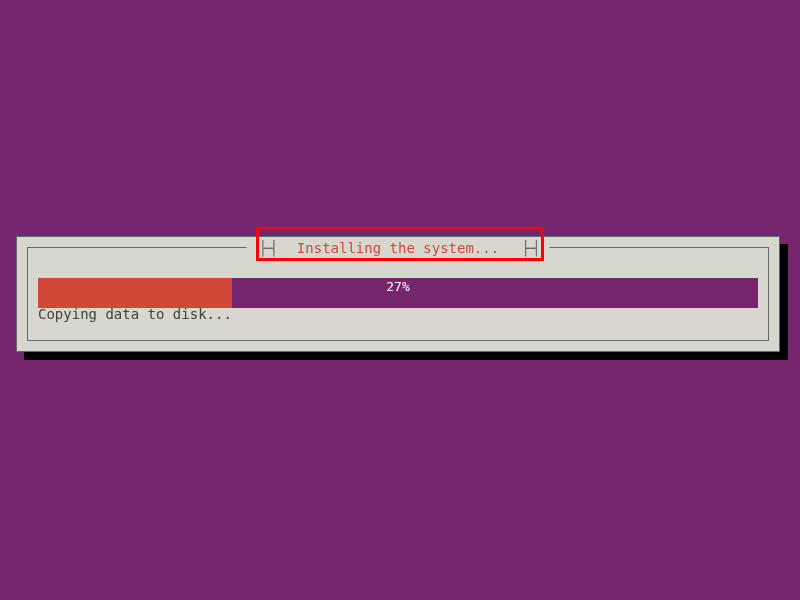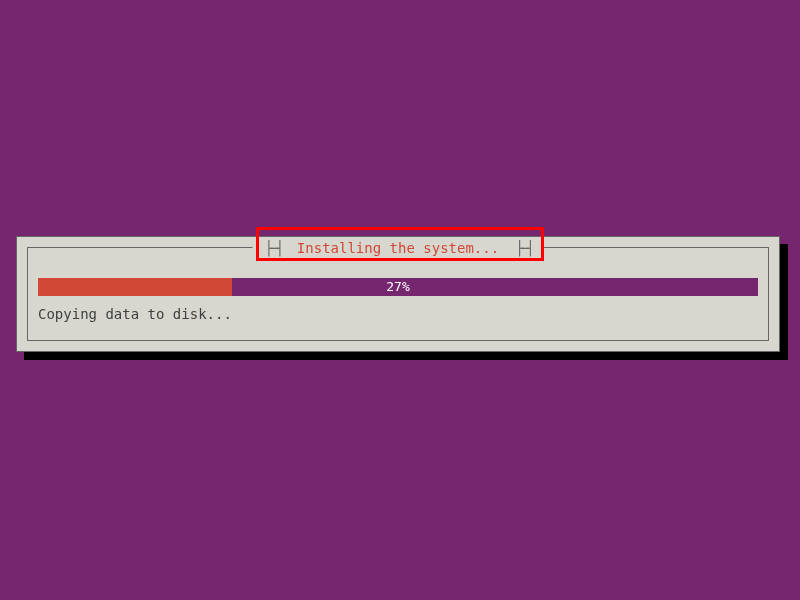--- a/index.html
+++ b/index.html
@@ -50,42 +50,42 @@
       padding: 0 12px;
       display: flex;
       align-items: center;
     }
     .title-separator {
       color: #666666;
       letter-spacing: -3px;
     }
     .title-text {
       color: #d14836;
-      padding: 0 16px;
+      padding: 0 22px;
       font-weight: normal;
     }
     .highlight-box {
       position: absolute;
       top: 227px;
       left: 256px;
       width: 288px;
       height: 34px;
       border: 3px solid #ff0000;
       z-index: 10;
     }
     .progress-container {
       position: absolute;
       top: 30px;
       left: 10px;
       right: 10px;
     }
     .progress-bar {
       position: relative;
       width: 100%;
-      height: 18px;
+      height: 30px;
       background: #75266f;
       overflow: hidden;
     }
     .progress-fill {
       position: absolute;
       top: 0;
       left: 0;
       height: 100%;
       background: #d14836;
     }

